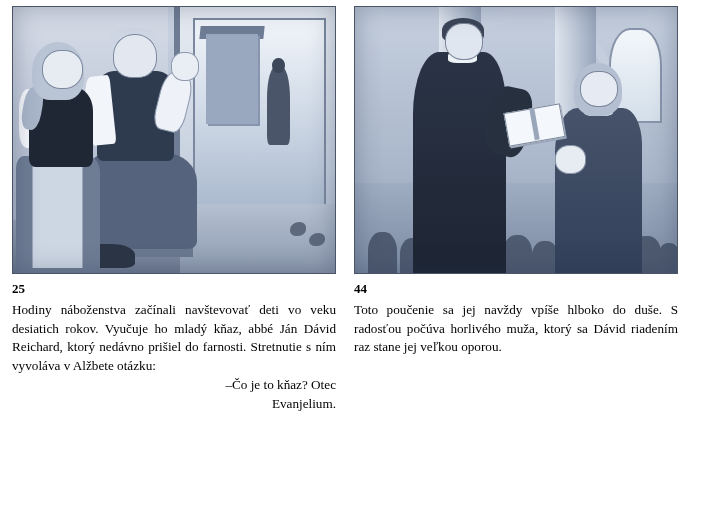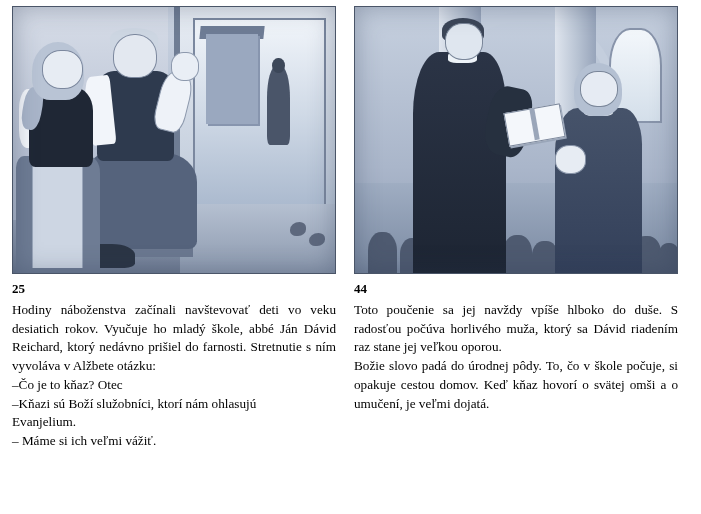--- a/index.html
+++ b/index.html
@@ -51,21 +51,21 @@
     text-align: justify;
   }
   .body-text p {
     margin: 0;
   }
   .body-text p.justified {
     text-align: justify;
     text-align-last: left;
   }
   .body-text p.plain {
-    text-align: left;
+    text-align: right;
   }
 
   
   .scene1 {
     position: absolute;
     inset: 0;
     background: linear-gradient(180deg, #ccd5e3 0%, #aab7cb 55%, #8d9cb4 100%);
   }
   .s1-wall-left {
     position: absolute;
@@ -349,25 +349,23 @@
         <div class="s1-girl-braid"></div>
         <div class="s1-girl-hair"></div>
         <div class="s1-girl-head"></div>
         <div class="s1-frame-vignette"></div>
       </div>
     </div>
 
     <div class="panel-number">25</div>
 
     <div class="body-text">
-      <p class="justified">Hodiny náboženstva začínali navštevovať deti vo veku desiatich rokov. Vyučuje ho mladý škole, abbé Ján Dávid Reichard, ktorý nedávno prišiel do farnosti. Stretnutie s ním vyvoláva v Alžbete otázku:</p>
+      <p class="justified">Hodiny náboženstva začínali navštevovať deti vo veku desiatich rokov. Vyučuje ho mladý kňaz, abbé Ján Dávid Reichard, ktorý nedávno prišiel do farnosti. Stretnutie s ním vyvoláva v Alžbete otázku:</p>
       <p class="plain">–Čo je to kňaz? Otec</p>
-      <p class="plain">–Kňazi sú Boží služobníci, ktorí nám ohlasujú</p>
       <p class="plain">Evanjelium.</p>
-      <p class="plain">– Máme si ich veľmi vážiť.</p>
     </div>
   </div>
 
   <div class="panel">
     <div class="illustration">
       <div class="scene2">
         <div class="s2-arch"></div>
         <div class="s2-col s2-col-a"></div>
         <div class="s2-col s2-col-b"></div>
         <div class="s2-window"></div>
@@ -393,17 +391,16 @@
         <div class="s2-book"></div>
         <div class="s2-book-spine"></div>
         <div class="s2-frame-vignette"></div>
       </div>
     </div>
 
     <div class="panel-number">44</div>
 
     <div class="body-text">
       <p class="justified">Toto poučenie sa jej navždy vpíše hlboko do duše. S radosťou počúva horlivého muža, ktorý sa Dávid riadením raz stane jej veľkou oporou.</p>
-      <p class="justified">Božie slovo padá do úrodnej pôdy. To, čo v škole počuje, si opakuje cestou domov. Keď kňaz hovorí o svätej omši a o umučení, je veľmi dojatá.</p>
     </div>
   </div>
 
 </div>
 
 </body></html>

